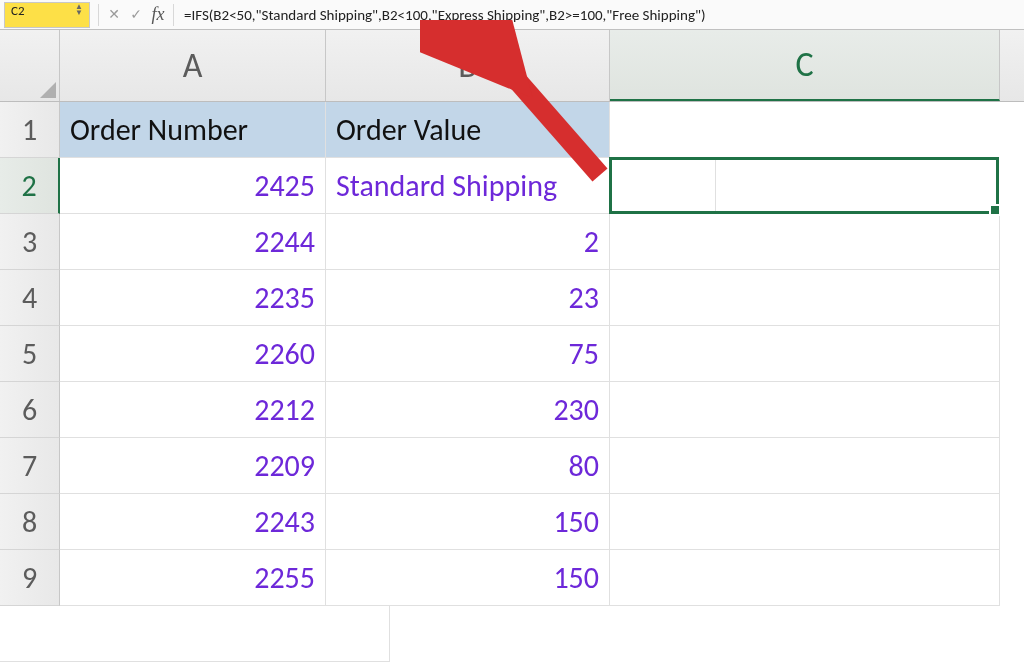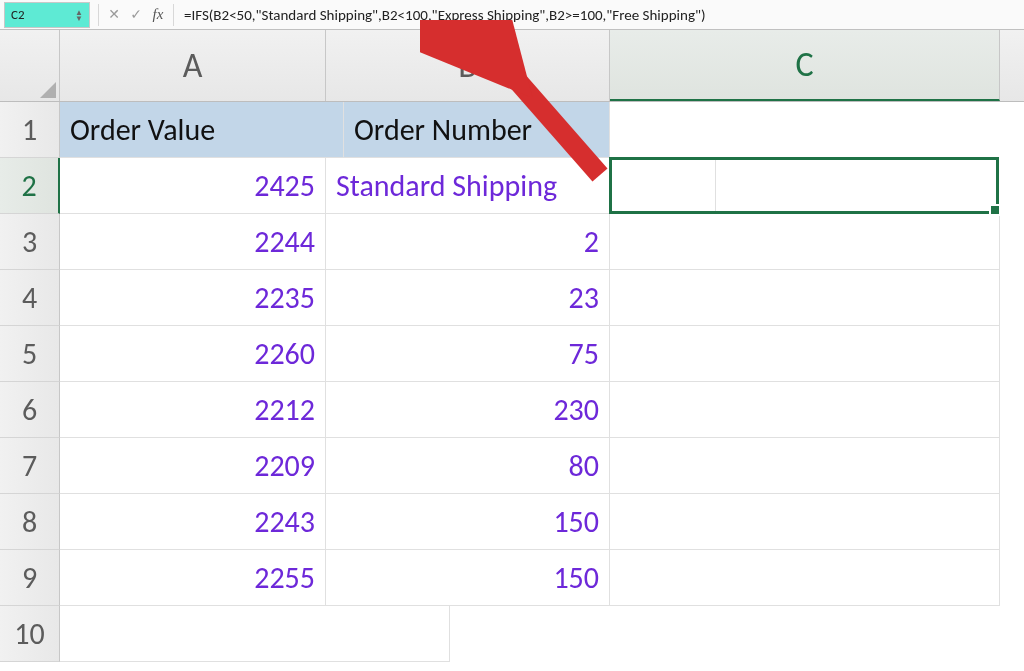--- a/index.html
+++ b/index.html
@@ -1,24 +1,24 @@
 <!DOCTYPE html>
 <html><head>
 <meta charset="utf-8">
 <style>
 * { margin: 0; padding: 0; box-sizing: border-box; }
 body { font-family: "Calibri", "Segoe UI", sans-serif; background: #fff; width: 1024px; height: 671px; overflow: hidden; position: relative; }
 
 
 .formula-bar { display: flex; align-items: center; height: 30px; border-bottom: 1px solid #c0c0c0; background: #fafafa; }
-.name-box { width: 86px; height: 26px; margin: 2px 4px; background: #5eead4; border: 1px solid #c8c8c8; display: flex; align-items: center; padding: 11px 6px; font-size: 13px; color: #222; justify-content: space-between; }
+.name-box { width: 86px; height: 26px; margin: 2px 4px; background: #fde047; border: 1px solid #c8c8c8; display: flex; align-items: flex-start; padding: 0 6px; font-size: 13px; color: #222; justify-content: space-between; }
 .name-box-stepper { display: flex; flex-direction: column; line-height: 6px; font-size: 8px; color: #666; }
 .fb-sep { width: 1px; height: 22px; background: #d8d8d8; margin: 0 4px; }
 .fb-btn { width: 22px; height: 22px; display: flex; align-items: center; justify-content: center; color: #9a9a9a; font-size: 14px; }
-.fx { font-style: italic; font-family: "Times New Roman", serif; font-size: 15px; color: #555; }
+.fx { font-style: italic; font-family: "Times New Roman", serif; font-size: 18px; color: #555; }
 .formula-input { flex: 1; height: 24px; border: none; background: transparent; font-size: 15px; color: #222; padding-left: 6px; font-family: "Calibri", sans-serif; }
 
 
 .col-header-strip { height: 72px; background: linear-gradient(to bottom, #f1f1f1, #e7e7e7); border-bottom: 1px solid #bdbdbd; display: flex; }
 .corner { width: 60px; border-right: 1px solid #c7c7c7; position: relative; }
 .corner::after { content: ""; position: absolute; right: 3px; bottom: 3px; width: 0; height: 0; border-style: solid; border-width: 0 0 16px 16px; border-color: transparent transparent #b0b0b0 transparent; }
 .col-head { display: flex; align-items: center; justify-content: center; font-size: 34px; color: #5c5c5c; border-right: 1px solid #c7c7c7; }
 .col-head.selected { color: #1f7246; background: linear-gradient(to bottom, #e8ece9, #dfe4df); border-bottom: 2px solid #1f7246; }
 .col-A { width: 266px; }
 .col-B { width: 284px; }
@@ -67,22 +67,22 @@
   <div class="corner"></div>
   <div class="col-head col-A">A</div>
   <div class="col-head col-B">B</div>
   <div class="col-head col-C selected">C</div>
 </div>
 
 <div class="grid">
 
   <div class="row">
     <div class="row-head">1</div>
+    <div class="cell A header-cell txt">Order Number</div>
     <div class="cell B header-cell txt">Order Value</div>
-    <div class="cell A header-cell txt">Order Number</div>
   </div>
 
   <div class="row">
     <div class="row-head selected">2</div>
     <div class="cell A num">2425</div>
     <div class="cell C txt">Standard Shipping</div>
   </div>
 
   <div class="row">
     <div class="row-head">3</div>
@@ -127,21 +127,20 @@
   </div>
 
   <div class="row">
     <div class="row-head">9</div>
     <div class="cell A num">2255</div>
     <div class="cell B num">150</div>
     <div class="cell C txt"></div>
   </div>
 
   <div class="row">
-    <div class="row-head">10</div>
     <div class="cell C txt"></div>
   </div>
 </div>
 
 <div class="active-outline" style="left:609px; top:157px; width:390px; height:57px;"></div>
 
 <svg class="arrow" style="left:420px; top:20px;" width="200" height="170">
   <defs>
     <marker id="ah" markerWidth="20" markerHeight="20" refX="4" refY="10" orient="auto">
       <polygon points="0,10 20,0 20,20" fill="#d62e2e"></polygon>

